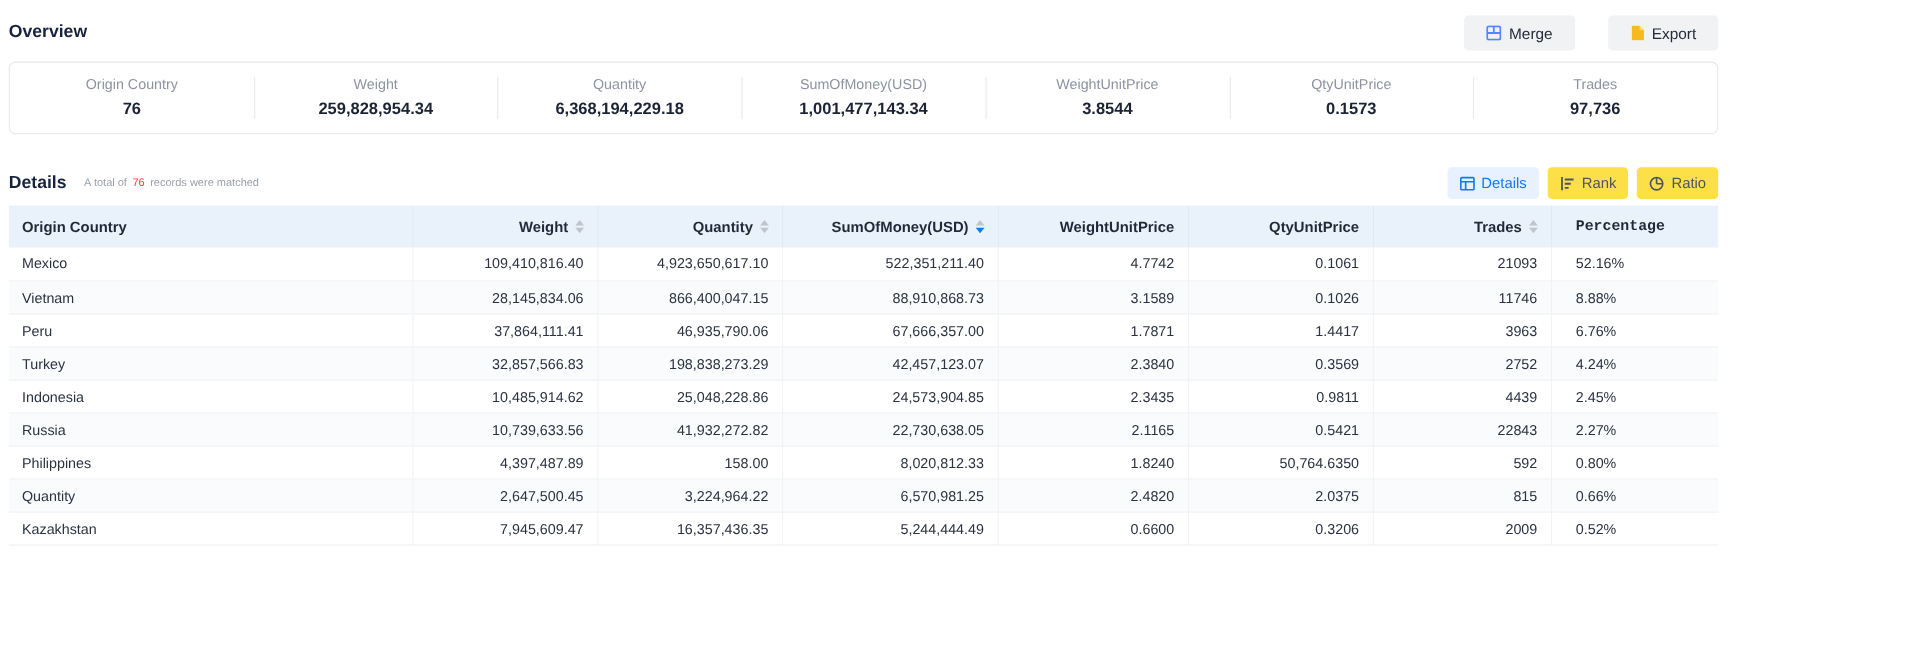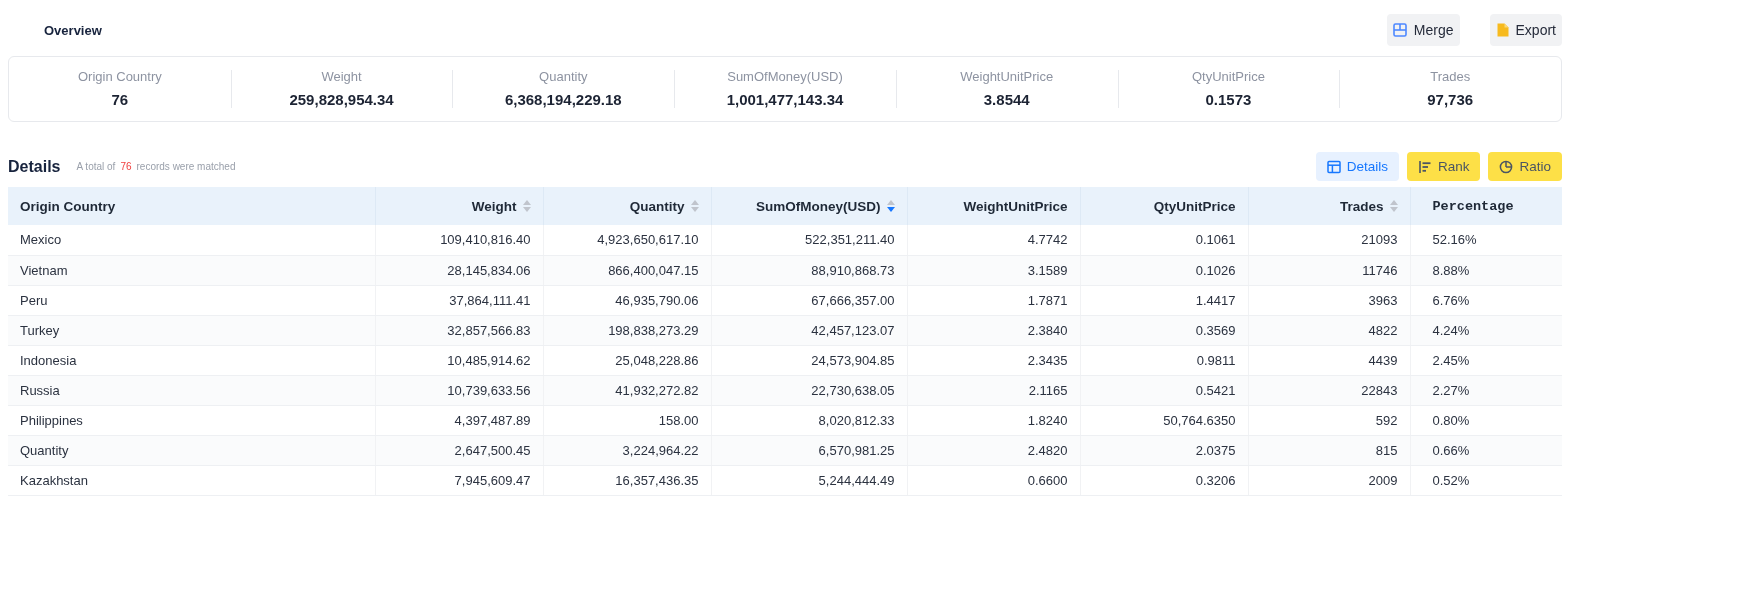--- a/index.html
+++ b/index.html
@@ -6,26 +6,26 @@
   html,body { background:#fff; }
   body {
     width:1750px; height:609px; overflow:hidden;
     font-family:"Liberation Sans", sans-serif;
     color:#1f2329;
   }
   .page { width:1554px; margin-left:8px; }
 
   
   .topbar { display:flex; align-items:center; justify-content:space-between; height:54px; padding-top:6px; }
-  .page-title { font-size:13px; font-weight:bold; color:#17233d;margin-left:36px; }
+  .page-title { font-size:16px; font-weight:bold; color:#17233d; }
   .topbar-actions { display:flex; align-items:center; }
   .action-btn {
     display:inline-flex; align-items:center; gap:7px;
     background:#f1f2f4; border:none; border-radius:4px;
-    padding:8px 6px; font-size:14px; color:#252b3a;
+    padding:8px 20px; font-size:14px; color:#252b3a;
     font-family:inherit; cursor:pointer; margin-left:30px;
   }
   .action-btn .icon { display:inline-flex; align-items:center; }
 
   
   .summary-bar {
     border:1px solid #e7e9ed; border-radius:6px;
     display:flex; height:66px; align-items:stretch; margin-top:2px;
   }
   .sum-card { flex:1; text-align:center; position:relative; padding-top:12px; }
@@ -251,21 +251,21 @@
           <td class="al-right">3963</td>
           <td class="al-left">6.76%</td>
         </tr>
         <tr>
           <td class="al-left">Turkey</td>
           <td class="al-right">32,857,566.83</td>
           <td class="al-right">198,838,273.29</td>
           <td class="al-right">42,457,123.07</td>
           <td class="al-right">2.3840</td>
           <td class="al-right">0.3569</td>
-          <td class="al-right">4822</td>
+          <td class="al-right">2752</td>
           <td class="al-left">4.24%</td>
         </tr>
         <tr>
           <td class="al-left">Indonesia</td>
           <td class="al-right">10,485,914.62</td>
           <td class="al-right">25,048,228.86</td>
           <td class="al-right">24,573,904.85</td>
           <td class="al-right">2.3435</td>
           <td class="al-right">0.9811</td>
           <td class="al-right">4439</td>

